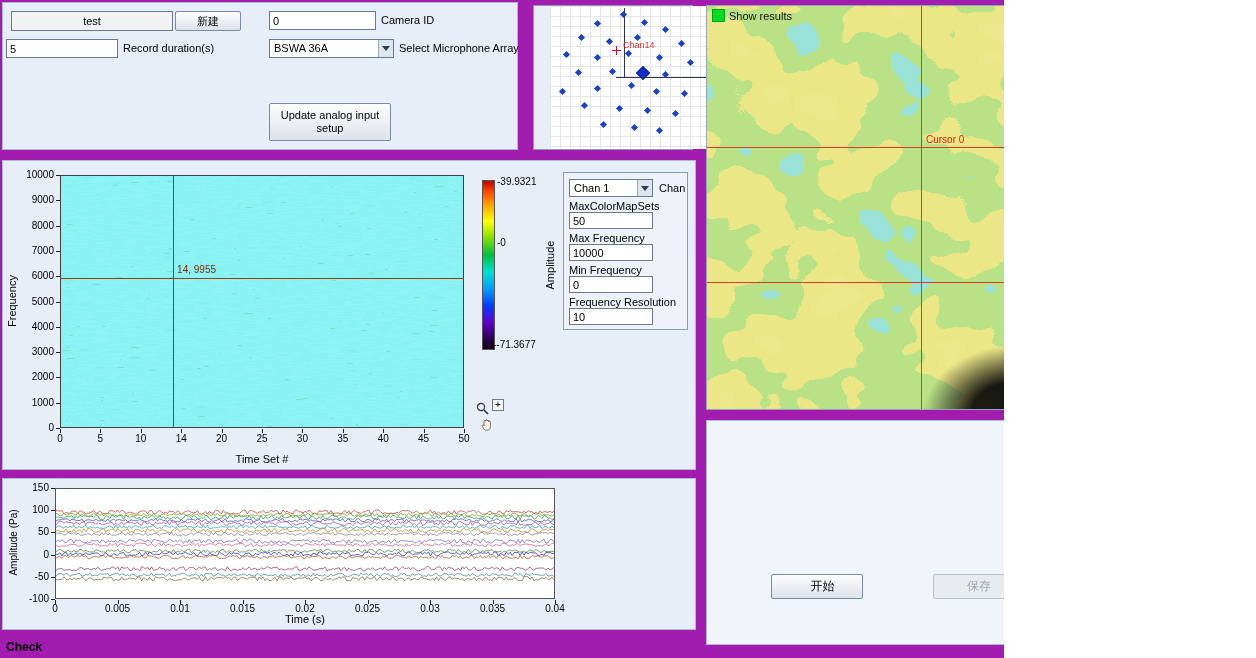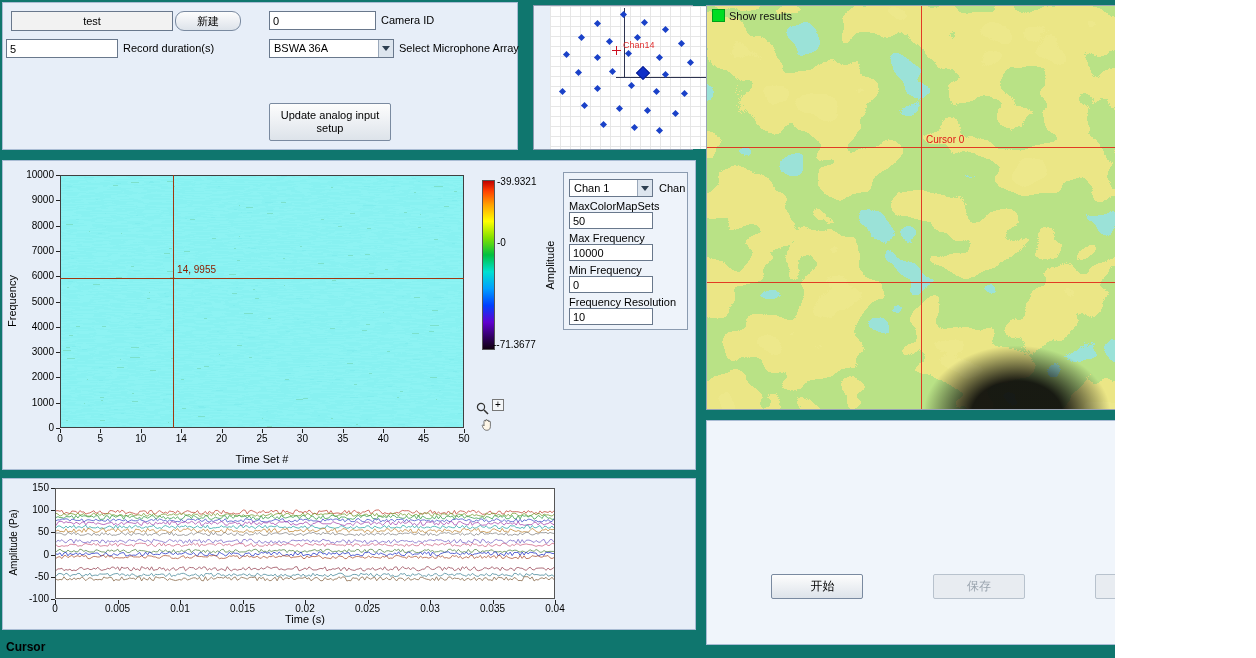--- a/index.html
+++ b/index.html
@@ -1,17 +1,17 @@
 <!DOCTYPE html>
 <html><head>
 <meta charset="utf-8">
 <style>
   *{margin:0;padding:0;box-sizing:border-box}
   body{background:#fff;font-family:"Liberation Sans",sans-serif}
-  #app{position:relative;width:1115px;height:658px;background:#0f766e;font-size:11px;color:#000;overflow:hidden}
+  #app{position:relative;width:1004px;height:658px;background:#a21caf;font-size:11px;color:#000;overflow:hidden}
   .panel{position:absolute;background:#e7eef8;border:1px solid #a9bcd4}
   .tbx{position:absolute;background:#fff;border:1px solid #69788c;font-size:11px;font-family:inherit;padding:1px 3px}
   .btn{position:absolute;background:linear-gradient(#fdfdfd,#dde3ea);border:1px solid #7a8aa0;border-radius:2px;font-size:11px;font-family:inherit;text-align:center;cursor:pointer;color:#000}
   .btn.disabled{color:#9aa4ae;background:#e8ecf1;border-color:#b8c2cd}
   .lbl{position:absolute;font-size:11px;white-space:nowrap}
   .dd{position:absolute;background:#fff;border:1px solid #69788c;display:flex;font-size:11px}
   .dd .val{flex:1;padding:2px 4px;overflow:hidden;white-space:nowrap}
   .dd .arr{width:15px;background:#dde5ee;border-left:1px solid #9aa8ba;display:flex;align-items:center;justify-content:center}
   .tri{width:0;height:0;border-left:4px solid transparent;border-right:4px solid transparent;border-top:5px solid #2c3e50}
   .tlab{position:absolute;font-size:10px;white-space:nowrap}
@@ -47,21 +47,21 @@
         <feFuncB type="discrete" tableValues="0.85 0.86 0.88 0.90 0.60 1"></feFuncB>
       </feComponentTransfer>
     </filter>
   </defs>
 </svg>
 
 <div id="app">
 
   <div class="panel" id="setup-panel" style="left:2px;top:2px;width:516px;height:148px;">
     <input class="tbx" style="left: 8px; top: 8px; width: 162px; height: 20px; text-align: center; background: rgb(242, 242, 242);" value="test">
-    <button class="btn" style="left:172px;top:8px;width:66px;height:20px;border-radius:9px;">新建</button>
+    <button class="btn" style="left:172px;top:8px;width:66px;height:20px;">新建</button>
 
     <input class="tbx" style="left: 3px; top: 36px; width: 112px; height: 19px;" value="5">
     <div class="lbl" style="left:120px;top:39px;">Record duration(s)</div>
 
     <input class="tbx" style="left: 266px; top: 8px; width: 107px; height: 19px;" value="0">
     <div class="lbl" style="left:378px;top:11px;">Camera ID</div>
 
     <div class="dd" style="left:266px;top:36px;width:125px;height:19px;">
       <div class="val">BSWA 36A</div>
       <div class="arr">
@@ -277,15 +277,15 @@
       <div class="tlab" style="left: 532px; top: 124px; width: 40px; text-align: center;">0.04</div>
       <div class="tick" style="left: 552px; top: 121px; width: 1px; height: 4px;"></div>
     </div>
 
   <div class="panel" style="left:706px;top:420px;width:544px;height:225px;background:#f0f5fb;">
     <button class="btn" style="left:64px;top:153px;width:92px;height:25px;font-size:12px;padding-left:11px;">开始</button>
     <button class="btn disabled" style="left:226px;top:153px;width:92px;height:25px;font-size:12px;">保存</button>
     <button class="btn disabled" style="left:388px;top:153px;width:92px;height:25px;font-size:12px;">停止</button>
   </div>
 
-  <div style="position:absolute;left:6px;top:640px;font-weight:bold;font-size:12px;">Cursor</div>
+  <div style="position:absolute;left:6px;top:640px;font-weight:bold;font-size:12px;">Check</div>
 
 </div>
 
 </body></html>

